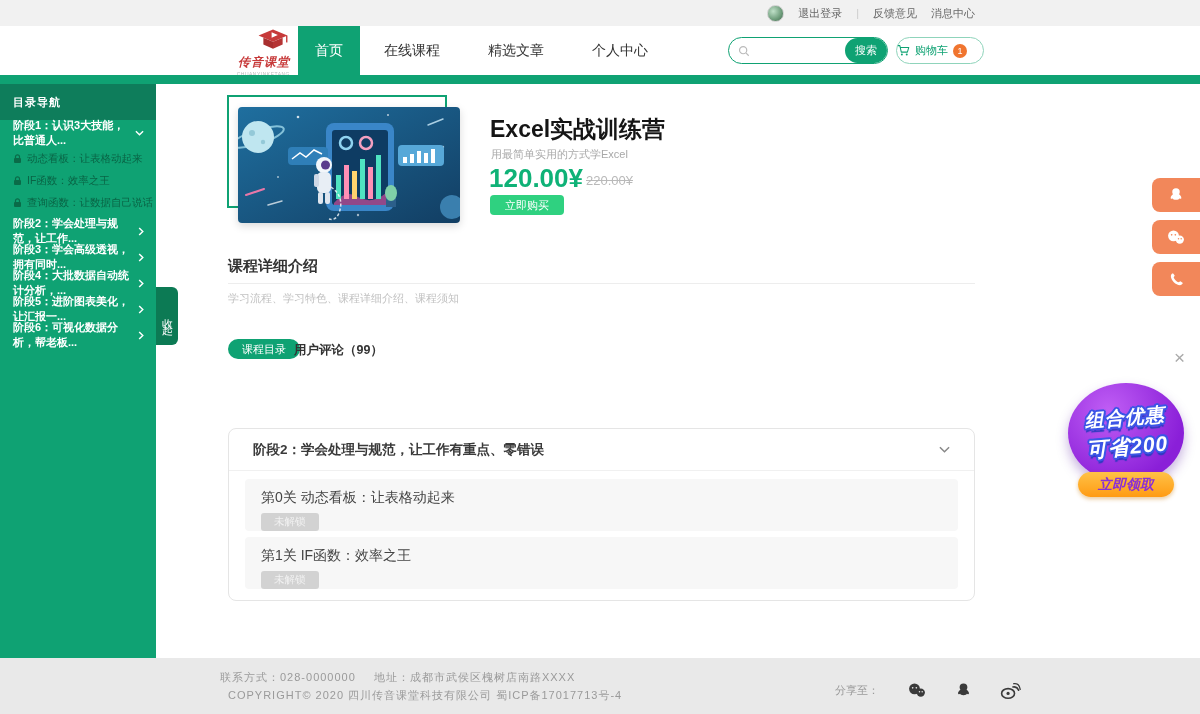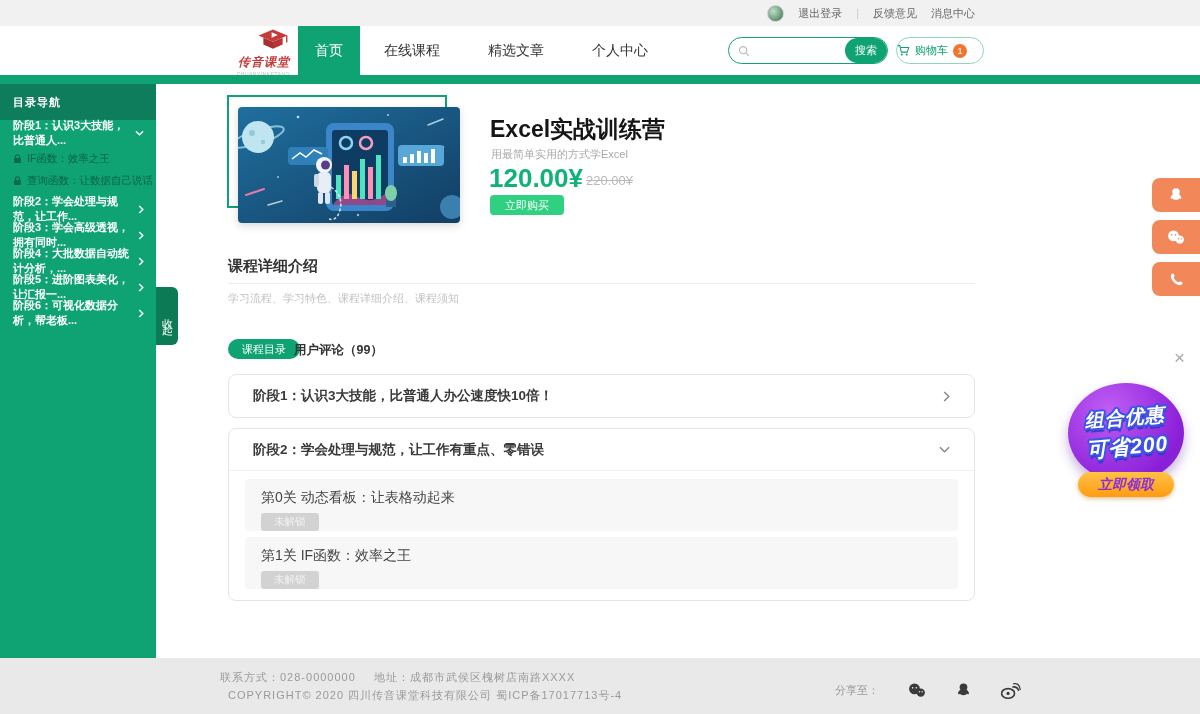--- a/index.html
+++ b/index.html
@@ -146,20 +146,27 @@
   <div class="sidebar">
     <div class="sidebar-title">目录导航</div>
 
     <div class="stage-row">
       <span>阶段1：认识3大技能，比普通人...</span>
       <svg class="chev" width="9" height="6" viewBox="0 0 10 6">
         <polyline points="1,1 5,5 9,1" fill="none" stroke="#fff" stroke-width="1.6"></polyline>
       </svg>
     </div>
     <div class="subs">
+      <div class="sub-row">
+        <svg width="9" height="10" viewBox="0 0 9 10">
+          <rect x="1" y="4" width="7" height="5" rx="1" fill="#0a6b48"></rect>
+          <path d="M2.5 4 V2.8 a2 2 0 0 1 4 0 V4" fill="none" stroke="#0a6b48" stroke-width="1.2"></path>
+        </svg>
+        <span>动态看板：让表格动起来</span>
+      </div>
       <div class="sub-row">
         <svg width="9" height="10" viewBox="0 0 9 10">
           <rect x="1" y="4" width="7" height="5" rx="1" fill="#0a6b48"></rect>
           <path d="M2.5 4 V2.8 a2 2 0 0 1 4 0 V4" fill="none" stroke="#0a6b48" stroke-width="1.2"></path>
         </svg>
         <span>IF函数：效率之王</span>
       </div>
       <div class="sub-row">
         <svg width="9" height="10" viewBox="0 0 9 10">
           <rect x="1" y="4" width="7" height="5" rx="1" fill="#0a6b48"></rect>
@@ -265,28 +272,20 @@
   <div class="old-price">220.00¥</div>
   <button class="buy-btn">立即购买</button>
 
   <div class="section-title">课程详细介绍</div>
   <div class="section-divider"></div>
   <div class="section-summary">学习流程、学习特色、课程详细介绍、课程须知</div>
 
   <button class="tab-catalog">课程目录</button>
   <div class="tab-comments">用户评论（99）</div>
 
-  <div class="acc-card" style="top:374px; height:44px;">
-    <div class="acc-header">
-      <span>阶段1：认识3大技能，比普通人办公速度快10倍！</span>
-      <svg width="7" height="11" viewBox="0 0 7 12">
-        <polyline points="1,1 6,6 1,11" fill="none" stroke="#888" stroke-width="1.6"></polyline>
-      </svg>
-    </div>
-  </div>
 
   <div class="acc-card" style="top:428px; height:173px;">
     <div class="acc-header" style="border-bottom:1px solid #f0f0f0;">
       <span>阶段2：学会处理与规范，让工作有重点、零错误</span>
       <svg width="11" height="7" viewBox="0 0 12 7">
         <polyline points="1,1 6,6 11,1" fill="none" stroke="#888" stroke-width="1.6"></polyline>
       </svg>
     </div>
     <div class="lesson" style="top:50px;">
       <div class="lesson-title">第0关 动态看板：让表格动起来</div>

